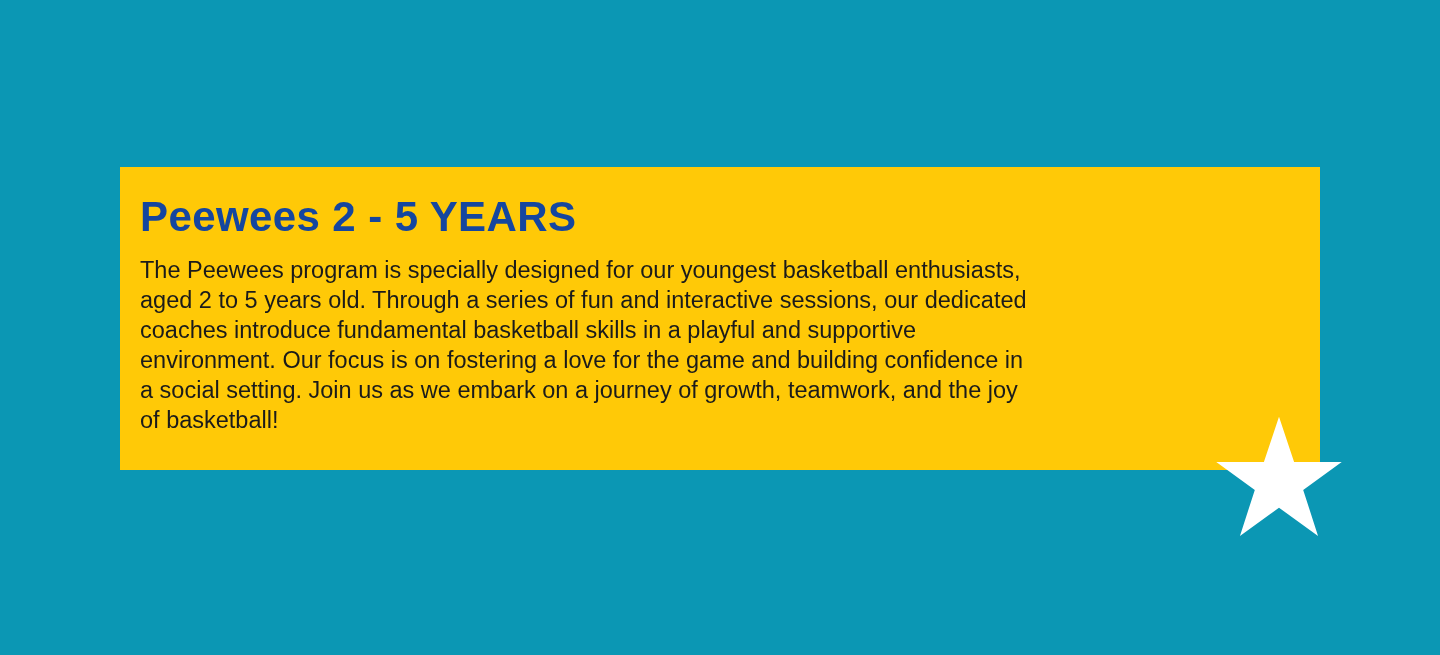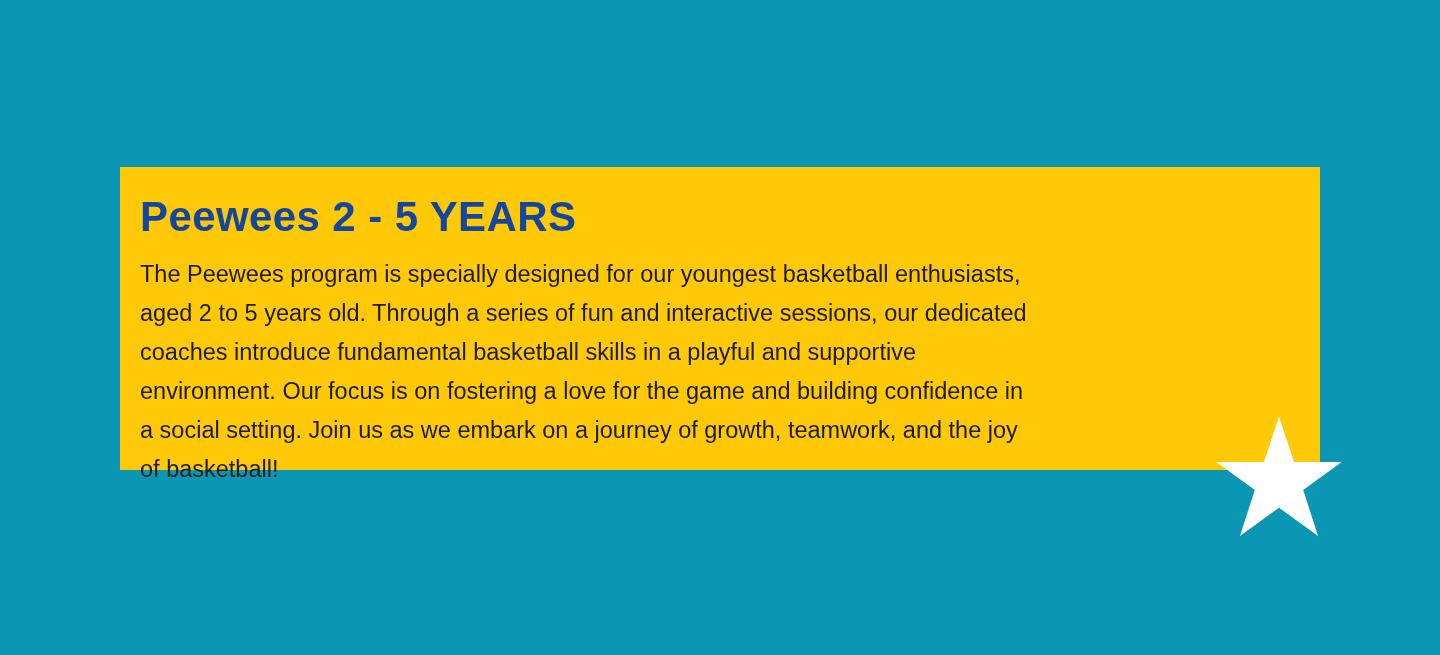--- a/index.html
+++ b/index.html
@@ -57,21 +57,21 @@
 
   .program-description {
     position: absolute;
     left: 0px;
     top: 88px;
     width: 890px;
     margin: 0;
     font-family: "Liberation Sans", sans-serif;
     font-size: 23.5px;
     font-weight: normal;
-    line-height: 39px;
+    line-height: 30px;
     color: #1b1b1b;
     text-align: left;
   }
 
   
   .star-wrap {
     position: absolute;
     left: 1095px;
     top: 248px;
     width: 128px;

